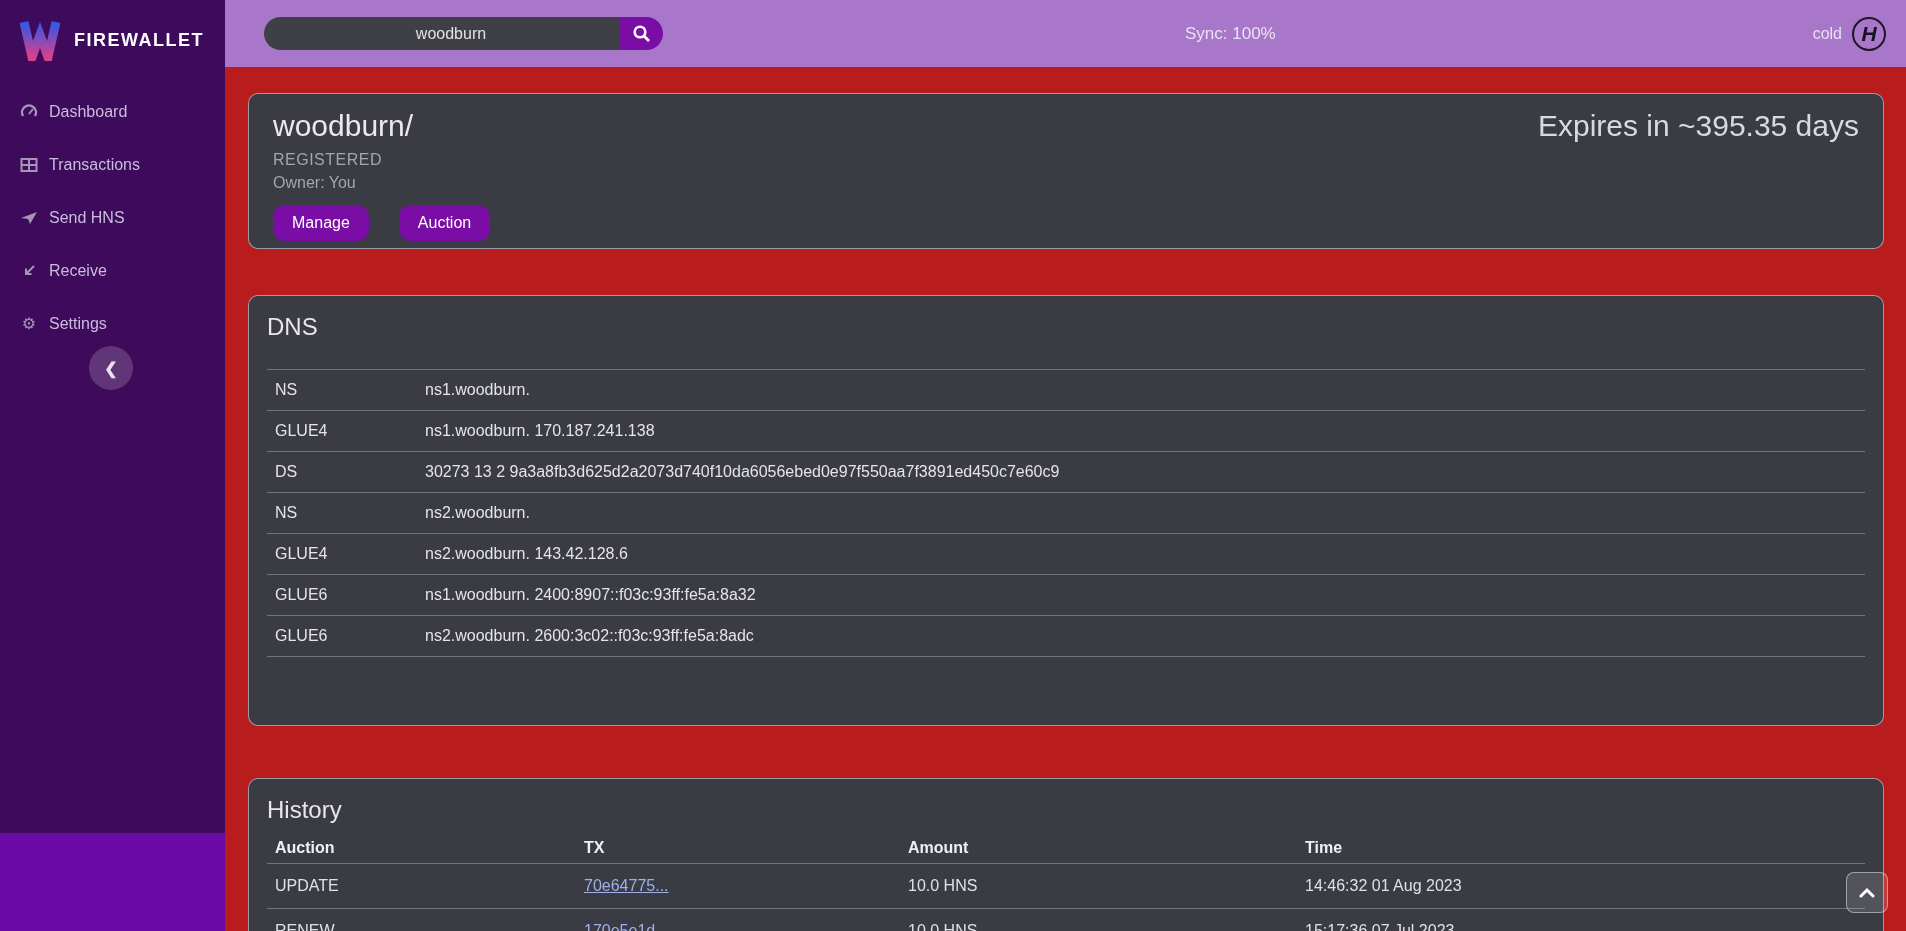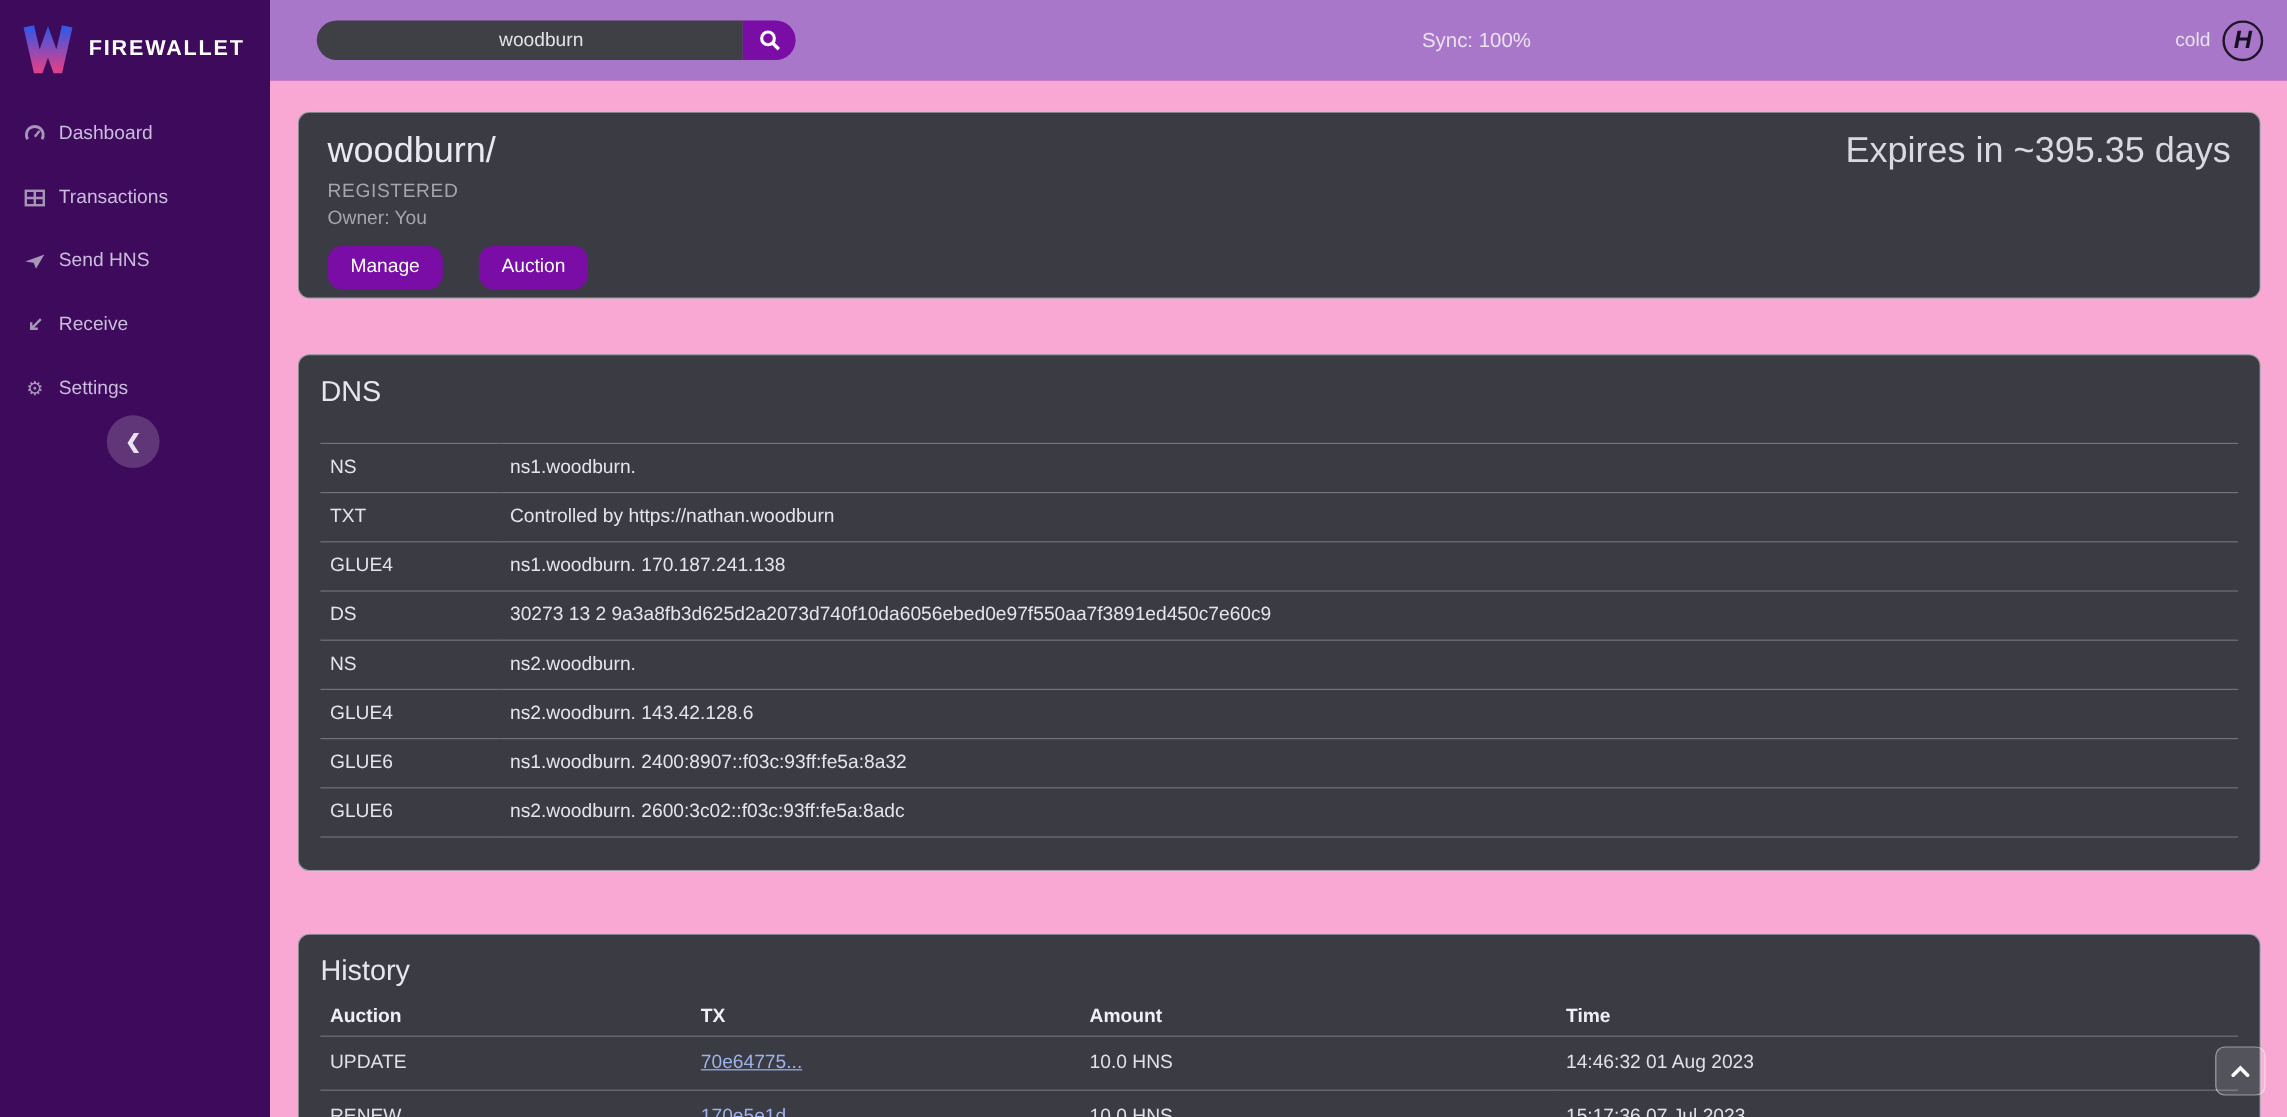--- a/index.html
+++ b/index.html
@@ -1,20 +1,20 @@
 <!DOCTYPE html>
 <html><head>
 <meta charset="utf-8">
 <style>
   * { box-sizing: border-box; margin: 0; padding: 0; }
   html,body { width:1906px; height:931px; overflow:hidden;
     font-family:"Liberation Sans", sans-serif; background:#6c0aa6; }
 
   
-  .sidebar { position:absolute; left:0; top:0; width:225px; height:931px;
+  .sidebar { position:absolute; left:0; top:0; width:225px; height:833px;
     background:#3e0a5c; z-index:10; }
   .logo-row { display:flex; align-items:center; gap:12px; padding:13px 0 0 18px; height:67px; }
   .logo-mark { width:44px; height:42px; display:block; }
   .brand-name { color:#ffffff; font-weight:bold; font-size:18px; letter-spacing:1.5px; }
   .nav { padding-top:18px; }
   .nav-item { display:flex; align-items:center; gap:11px; height:53px;
     padding-left:20px; color:#c9bddb; font-size:16px; cursor:pointer; }
   .nav-item .ni { width:18px; height:18px; display:flex; align-items:center;
     justify-content:center; color:#a596b8; font-size:16px; }
   .collapse-btn { position:absolute; left:89px; top:346px; width:44px; height:44px;
@@ -35,21 +35,21 @@
   .sync-label { position:absolute; left:960px; top:24px; color:#eae2f3; font-size:17px; }
   .wallet-wrap { position:absolute; right:20px; top:0; height:67px; display:flex;
     align-items:center; gap:10px; }
   .wallet-name { color:#e8e2ef; font-size:16px; }
   .hns-badge { width:34px; height:34px; border-radius:50%; border:2px solid #1e1526;
     display:flex; align-items:center; justify-content:center; color:#161020;
     font-size:21px; font-weight:bold; font-style:italic; cursor:pointer; }
 
   
   .main { position:absolute; left:225px; top:67px; right:0; bottom:0;
-    background:#f9a8d4; overflow:hidden; }
+    background:#b91c1c; overflow:hidden; }
   .card { margin:0 22px 0 23px; background:#3a3b43;
     border:1px solid rgba(236,236,248,0.55); border-radius:10px; }
 
   .domain-card { margin-top:26px; height:156px; padding:14px 24px;
     display:flex; justify-content:space-between; }
   .domain-name { color:#e9e9ef; font-size:30px; font-weight:normal; line-height:36px; }
   .domain-status { color:#a4a5ad; font-size:16px; margin-top:7px; letter-spacing:0.5px; }
   .domain-owner { color:#a4a5ad; font-size:16px; margin-top:5px; }
   .btn-row { display:flex; gap:30px; margin-top:13px; }
   .pill-btn { background:#7a0da6; color:#fff; border:none; border-radius:12px;
@@ -177,24 +177,20 @@
 
   <div class="card dns-card">
     <div class="card-title">DNS</div>
     <table class="dns-table">
       <tbody>
         <tr>
           <td class="dns-type">NS</td>
           <td>ns1.woodburn.</td>
         </tr>
         <tr>
-          <td class="dns-type">TXT</td>
-          <td>Controlled by https://nathan.woodburn</td>
-        </tr>
-        <tr>
           <td class="dns-type">GLUE4</td>
           <td>ns1.woodburn. 170.187.241.138</td>
         </tr>
         <tr>
           <td class="dns-type">DS</td>
           <td>30273 13 2 9a3a8fb3d625d2a2073d740f10da6056ebed0e97f550aa7f3891ed450c7e60c9</td>
         </tr>
         <tr>
           <td class="dns-type">NS</td>
           <td>ns2.woodburn.</td>

